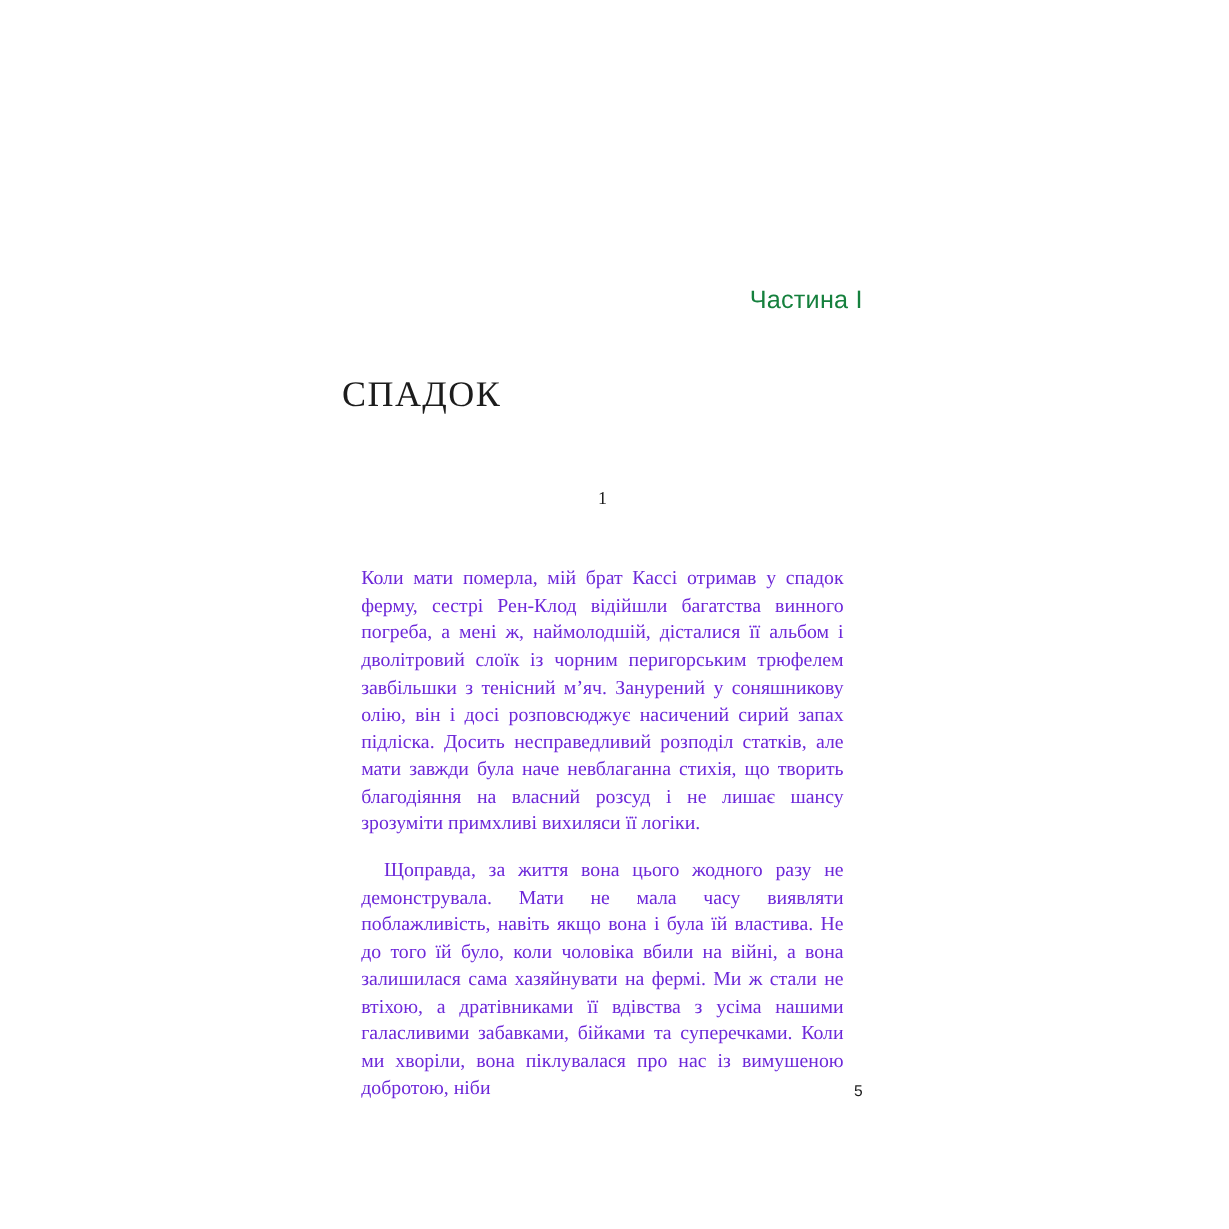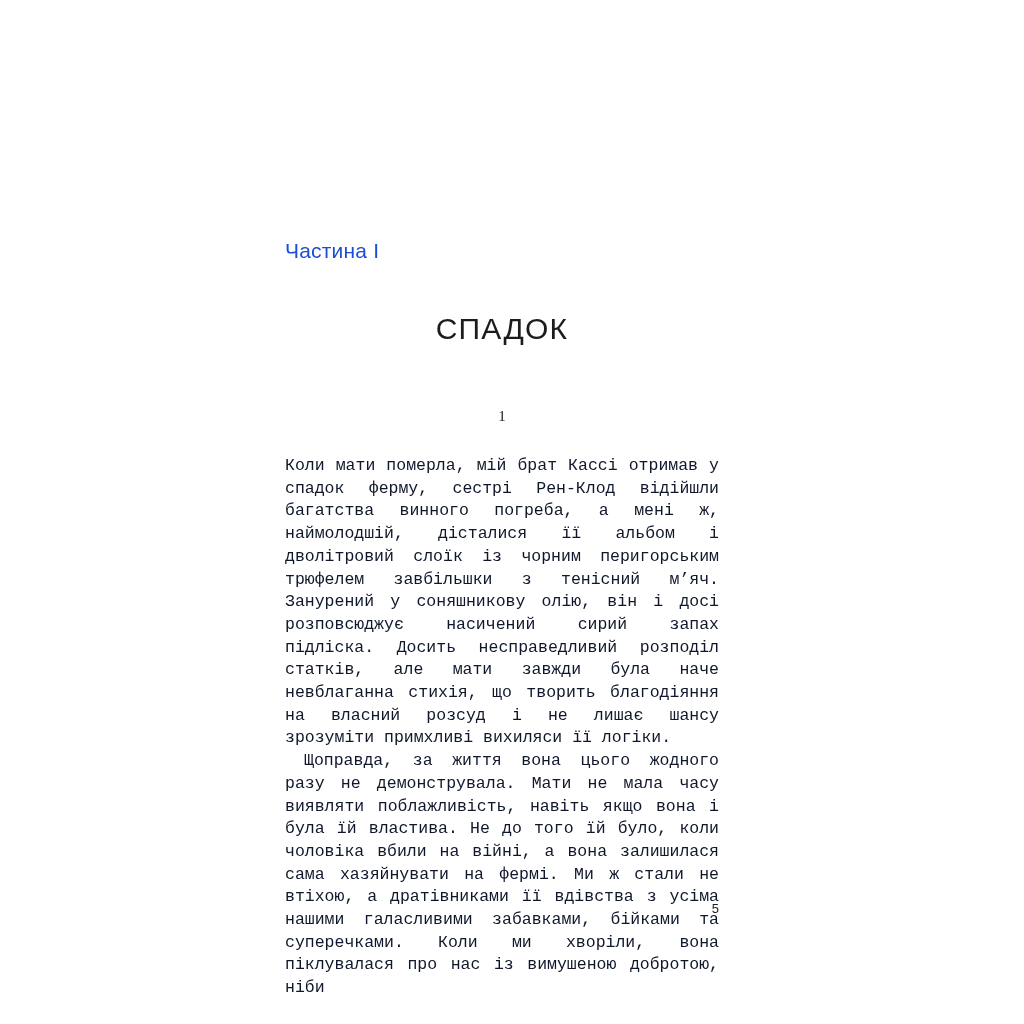--- a/index.html
+++ b/index.html
@@ -25,58 +25,57 @@
     left: 285px;
     top: 0;
     width: 434px;
     height: 1024px;
   }
   .part-label {
     font-family: "Liberation Sans", sans-serif;
     font-size: 21px;
     font-weight: 400;
     letter-spacing: 0.2px;
-    color: #1d4ed8;
-    text-align: left;
+    color: #15803d;
+    text-align: right;
     margin: 0;
     padding-top: 240px;
     line-height: 1;
   }
   .part-title {
-    font-family: Liberation Sans, sans-serif;
+    font-family: Liberation Serif, serif;
     font-size: 30px;
     font-weight: 400;
     letter-spacing: 1.2px;
     color: #1c1c1c;
-    text-align: center;
     margin: 0;
     padding-top: 53px;
     line-height: 1;
   }
   .chapter-number {
     font-family: "Liberation Serif", serif;
     font-size: 15px;
     color: #1c1c1c;
     text-align: center;
     margin: 0;
     padding-top: 65px;
     line-height: 1;
   }
   .body-text {
     margin: 0;
     padding-top: 31px;
   }
   .body-text p {
-    margin: 0;
-    font-family: Liberation Mono, monospace;
+    margin: 16px;
+    font-family: Liberation Serif, serif;
     font-size: 16.5px;
     line-height: 22.7px;
     text-align: justify;
     text-justify: inter-word;
-    color: #0f172a;
+    color: #6d28d9;
     hyphens: manual;
   }
   .body-text p.indent {
     text-indent: 19px;
   }
   .folio {
     position: absolute;
     left: 0;
     top: 901px;
     width: 434px;

